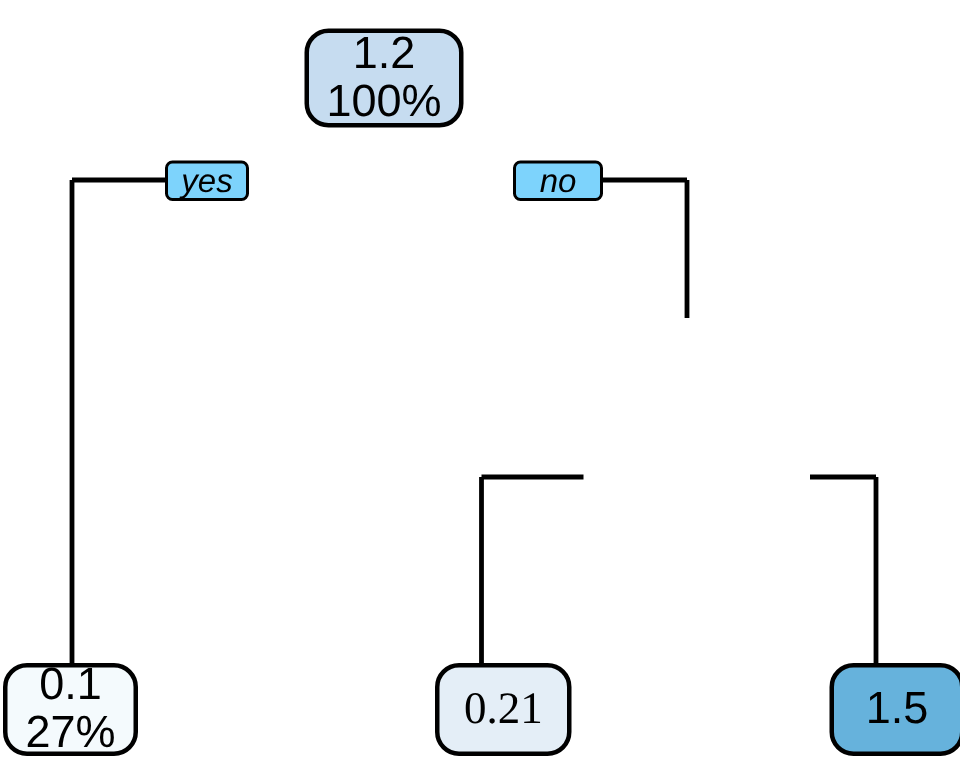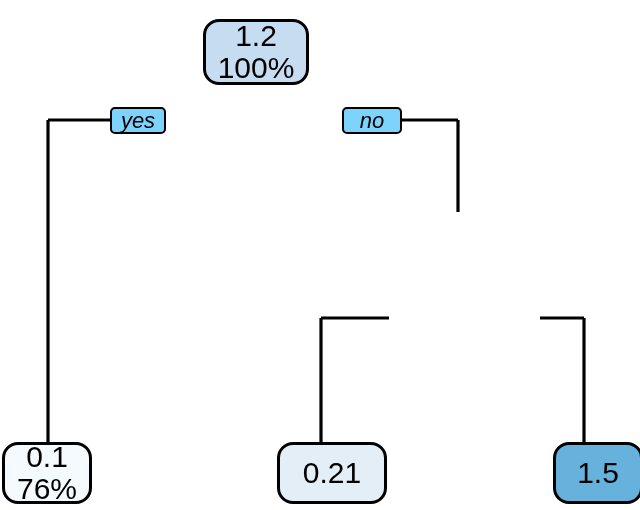--- a/index.html
+++ b/index.html
@@ -59,24 +59,25 @@
     height: 58px;
   }
   
   #node-leaf-01 {
     left: 2px;
     top: 442px;
     width: 90px;
     height: 62px;
   }
   #node-leaf-021 {
-    left: 277px;
+    left: 290px;
     top: 442px;
-    width: 110px;
+    width: 91px;
     height: 62px;
+    font-family: Liberation Serif, serif;
   }
   #node-leaf-19 {
     left: 553px;
     top: 442px;
     width: 90px;
     height: 62px;
   }
   
   .split-label {
     position: absolute;
@@ -150,21 +151,21 @@
 
 
   <div class="branch-tag" id="tag-yes">yes</div>
 
   <div class="branch-tag" id="tag-no">no</div>
 
 
 
   <div class="tree-node" id="node-leaf-01" style="background:#f4fafd;">
     <span class="node-value">0.1</span>
-    <span class="node-pct">76%</span>
+    <span class="node-pct">27%</span>
   </div>
 
   <div class="tree-node" id="node-leaf-021" style="background:#e4eef7;">
     <span class="node-value">0.21</span>
   </div>
 
   <div class="tree-node" id="node-leaf-19" style="background:#66b2dc;">
     <span class="node-value">1.5</span>
   </div>
 

